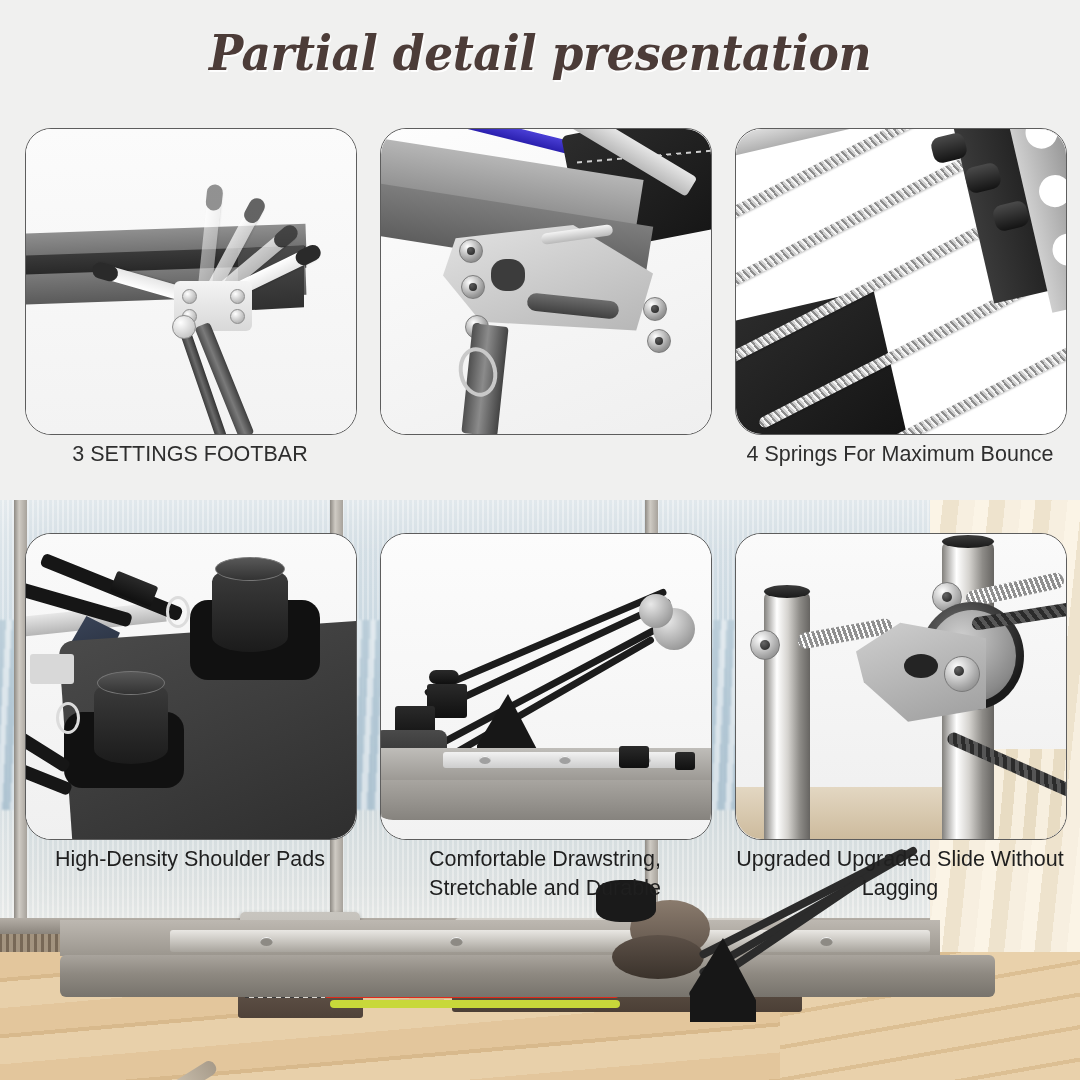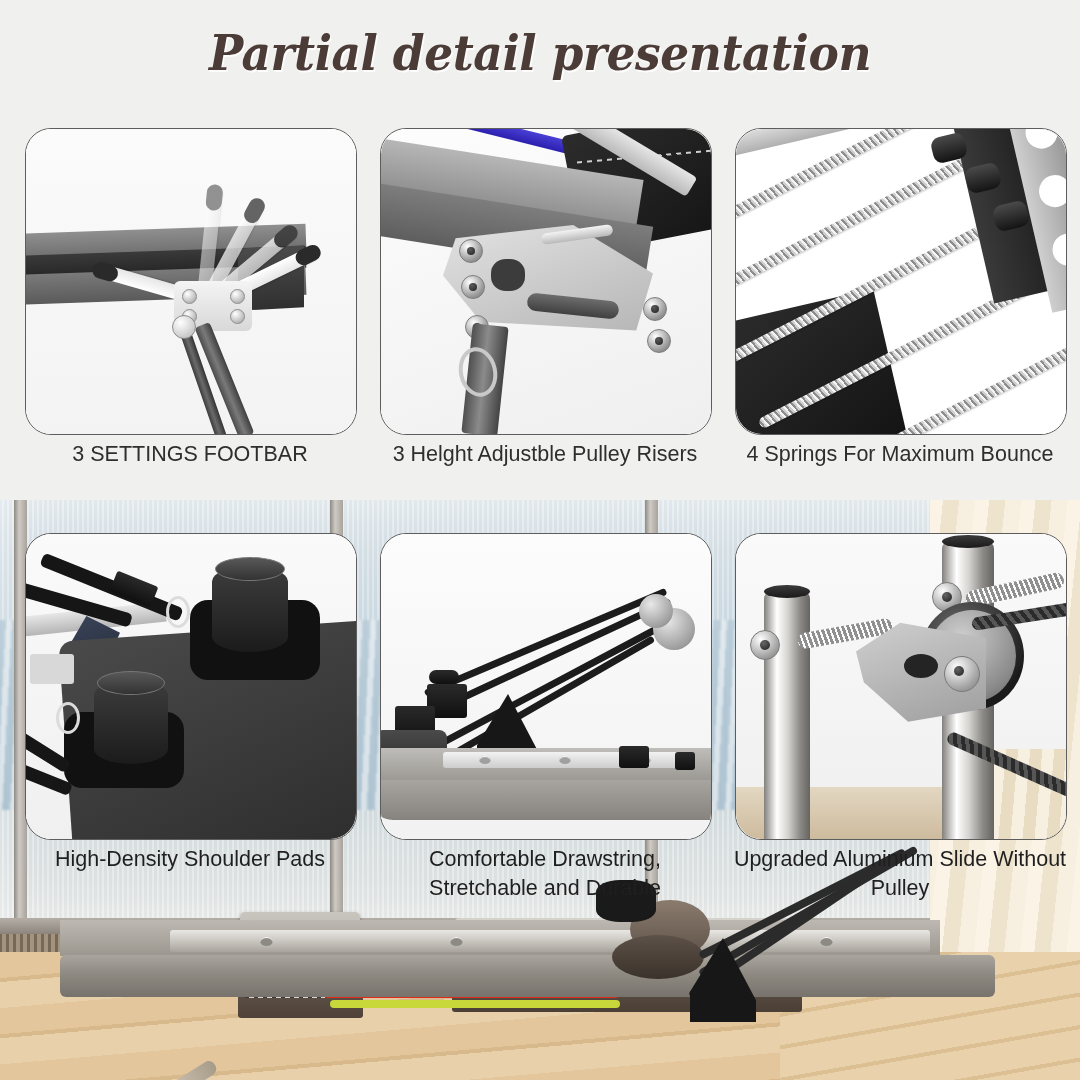--- a/index.html
+++ b/index.html
@@ -392,21 +392,20 @@
             <span class="screw" style="left:78px;top:110px"></span>
             <span class="screw" style="left:80px;top:146px"></span>
             <span class="screw" style="left:84px;top:186px"></span>
             <span class="screw" style="left:262px;top:168px"></span>
             <span class="screw" style="left:266px;top:200px"></span>
             <div class="post"></div>
             <div class="loop"></div>
           </div>
         </div>
       </div>
-      <div class="caption">3 Helght Adjustble Pulley Risers</div>
     </div>
 
     <div class="cell c3 r1">
       <div class="card">
         <div class="clip">
           <div class="c3img">
             <div class="top-bar"></div>
             <div class="dark-corner"></div>
             <div class="coil" style="left:-30px;top:92px;width:330px;transform:rotate(-27deg);"></div>
             <div class="coil" style="left:-30px;top:160px;width:350px;transform:rotate(-27deg);"></div>
@@ -503,17 +502,17 @@
                 <i></i>
               </div>
             <div class="pulley-body"></div>
             <div class="pulley-hole" style="left:168px;top:120px;"></div>
             <div class="bolt" style="left:208px;top:122px;width:34px;height:34px;"></div>
             <div class="braid" style="left:236px;top:84px;width:130px;transform:rotate(-9deg);"></div>
             <div class="braid" style="left:212px;top:196px;width:150px;transform:rotate(24deg);"></div>
           </div>
         </div>
       </div>
-      <div class="caption">Upgraded Aluminium Slide Without Pulley</div>
+      <div class="caption">Upgraded Upgraded Slide Without Lagging</div>
     </div>
 
   </div>
 </div>
 
 </body></html>

